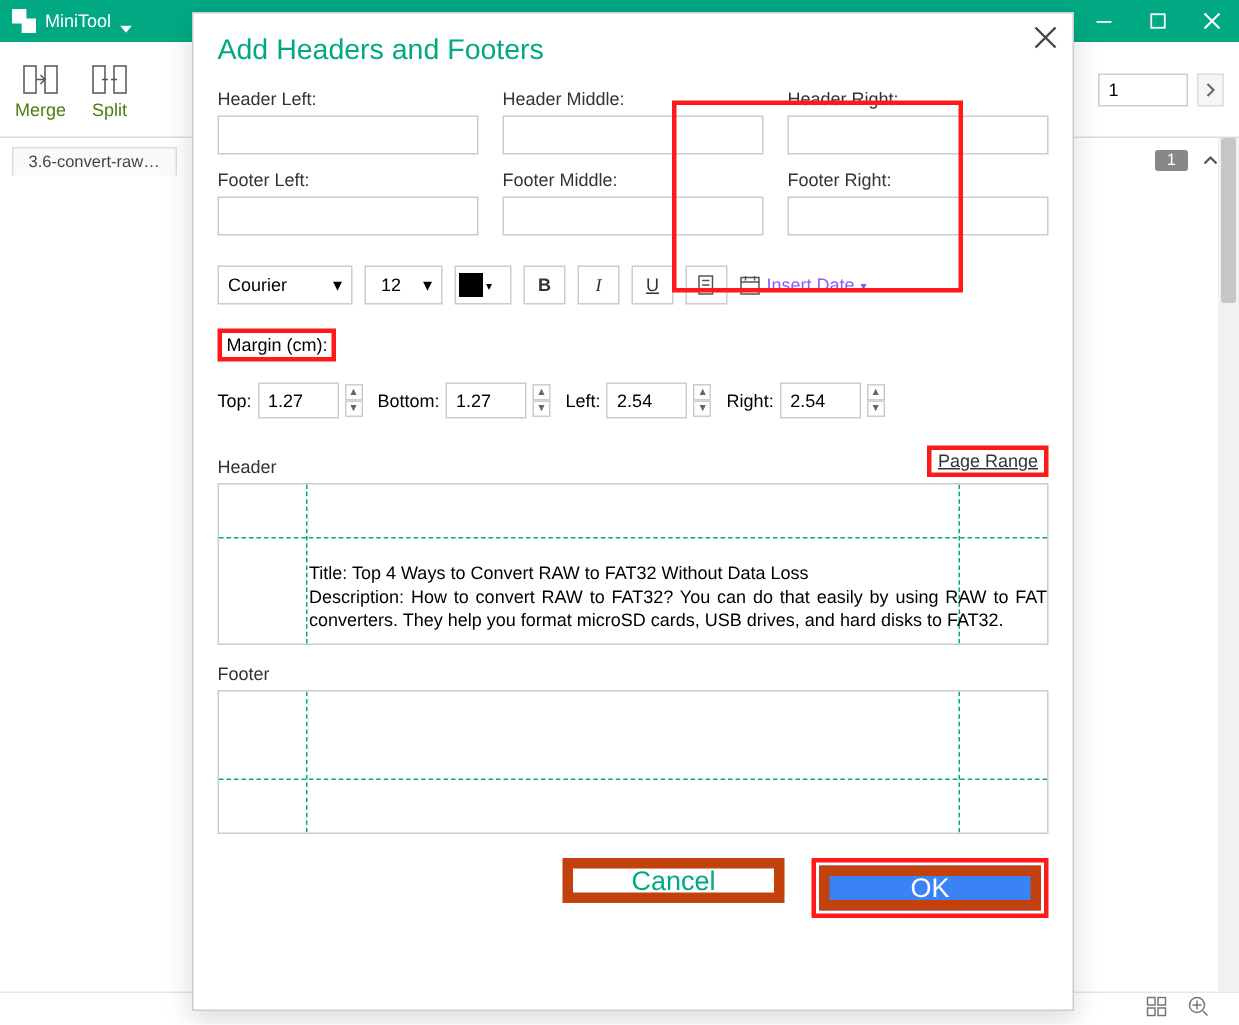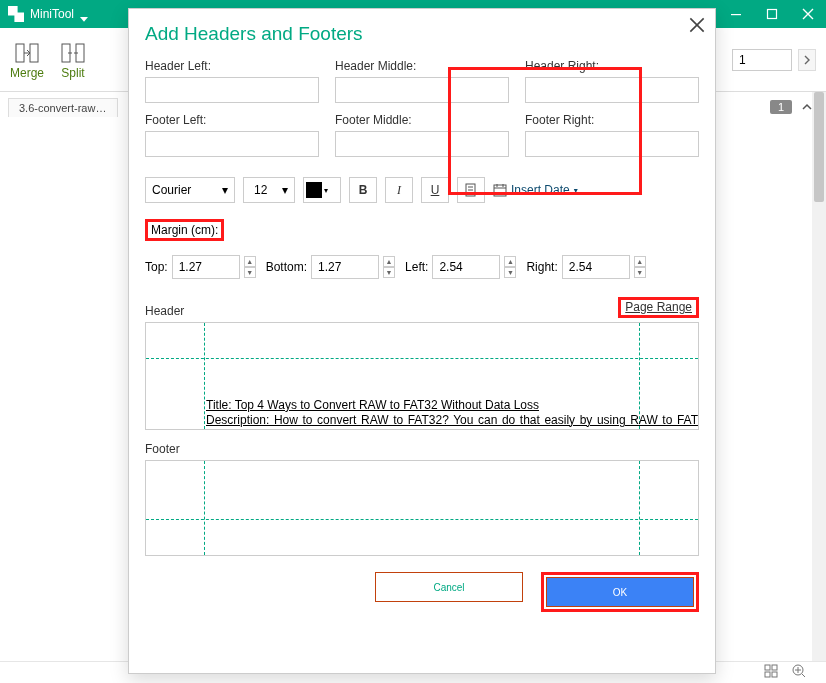--- a/index.html
+++ b/index.html
@@ -52,46 +52,46 @@
 .font-row { display:flex; align-items:center; gap:8px; margin-top:20px; }
 .select { height:26px; border:1px solid #ccc; padding:1px 6px; background:#fff; }
 .select.font { width:90px; display:flex; align-items:center; justify-content:space-between;}
 .select.size { width:52px; display:flex; align-items:center; justify-content:space-between;padding-left:10px;}
 .color-swatch { width:38px; height:26px; border:1px solid #ccc; display:flex; align-items:center; padding:2px; gap:2px; }
 .color-swatch .square { width:16px; height:16px; background:#000; }
 .tbtn { width:28px; height:26px; border:1px solid #ccc; display:flex; align-items:center; justify-content:center; color:#333; }
 .tbtn.b { font-weight:700; }
 .tbtn.i { font-style:italic; font-family:Georgia, serif; }
 .tbtn.u { text-decoration:underline; }
-.insert-date { display:flex; align-items:center; gap:4px; color:#0c4a6e; }
+.insert-date { display:flex; align-items:center; gap:4px; color:#8b5cf6; }
 .insert-date .caret { font-size:8px;}
 .redbox.margin { border:3px solid #ff1a1a; padding:1px 3px; display:inline-block; margin-top:16px; }
 
 .margins-row { display:flex; align-items:center; gap:10px; margin-top:14px; }
 .num-field { display:flex; align-items:center; gap:4px; }
-.num-input { width:68px; height:24px; border:1px solid #ccc; padding:2px 6px; }
+.num-input { width:54px; height:24px; border:1px solid #ccc; padding:2px 6px; }
 .spinner { width:12px; display:flex; flex-direction:column; }
 .spinner .sp { width:12px; height:11px; border:1px solid #ccc; font-size:7px; display:flex; align-items:center; justify-content:center; color:#666; }
 
 .section-row { display:flex; justify-content:space-between; align-items:flex-end; margin-top:18px; }
 .page-range { border:3px solid #ff1a1a; padding:0 4px 1px 4px; text-decoration:underline; color:#333; }
 
 .preview { border:1px solid #ccc; height:108px; margin-top:4px; position:relative; overflow:hidden; font-family:"Times New Roman", serif; }
 .preview .vguide { position:absolute; top:0; bottom:0; border-left:1px dashed #01a983; }
 .preview .hguide { position:absolute; left:0; right:0; border-top:1px dashed #01a983; }
 .preview .vguide.l { left:58px; } .preview .vguide.r { right:58px; }
 .preview.header .hguide { top:35px; }
 .preview.footer .hguide { bottom:35px; }
-.preview .preview-text { position:absolute; left:60px; right:0; top:75px; font-size:10px; color:#000; line-height:1.25; text-align:justify;text-decoration:underline; }
+.preview .preview-text { position:absolute; left:60px; right:0; top:52px; font-size:10px; color:#000; line-height:1.25; text-align:justify; }
 .preview.footer { height:96px; }
 
 .section-label { font-size:12px; color:#333; }
 
 .dlg-buttons { display:flex; justify-content:flex-end; gap:18px; margin-top:16px; }
-.btn { width:148px; height:30px; border:1px solid #c2410c; display:flex; align-items:center; justify-content:center; font-size:10px; }
+.btn { width:148px; height:30px; border:7px solid #c2410c; display:flex; align-items:center; justify-content:center; font-size:18px; }
 .btn.cancel { background:#fff; color:#01a983; }
 .btn.ok { background:#3b82f6; color:#fff; }
 .okwrap { border:3px solid #ff1a1a; padding:2px; }
 </style>
 </head>
 <body>
 
 <div class="titlebar">
   <div class="logo"></div>
   <span class="title">MiniTool</span>

